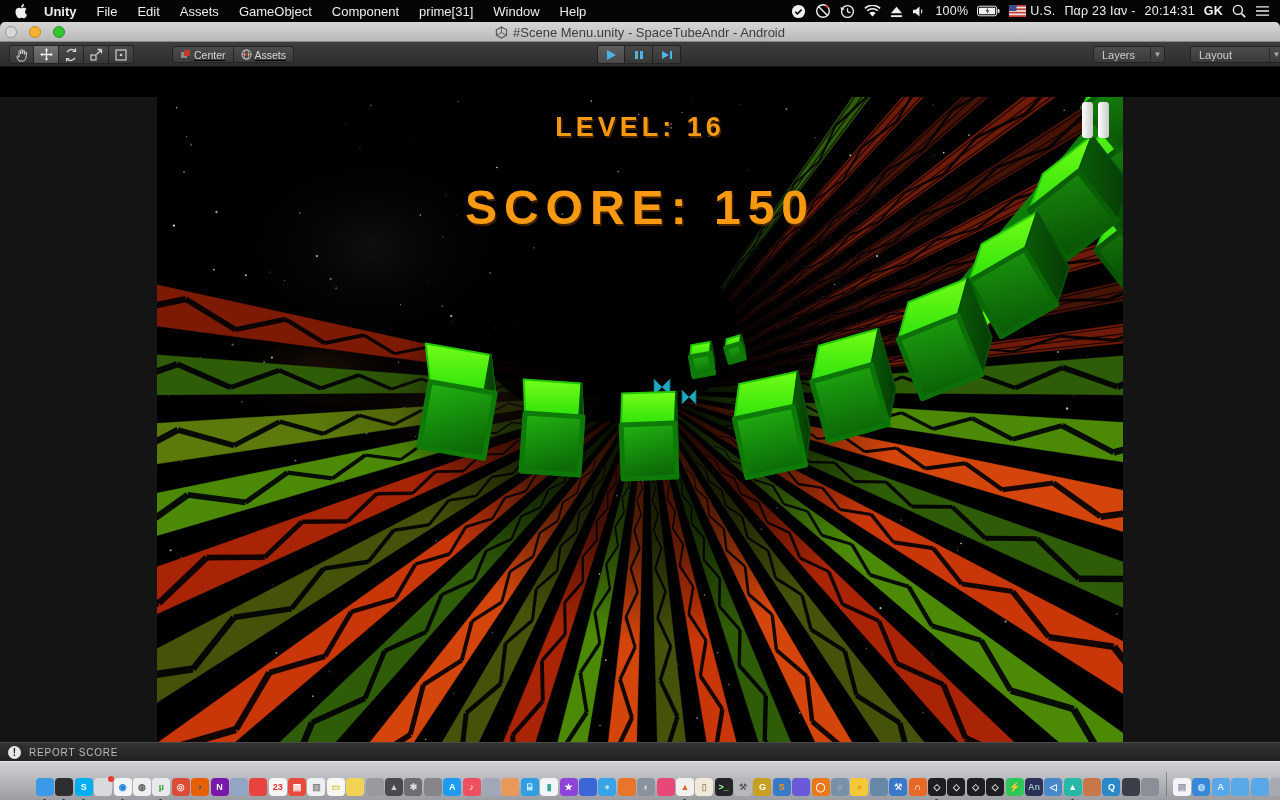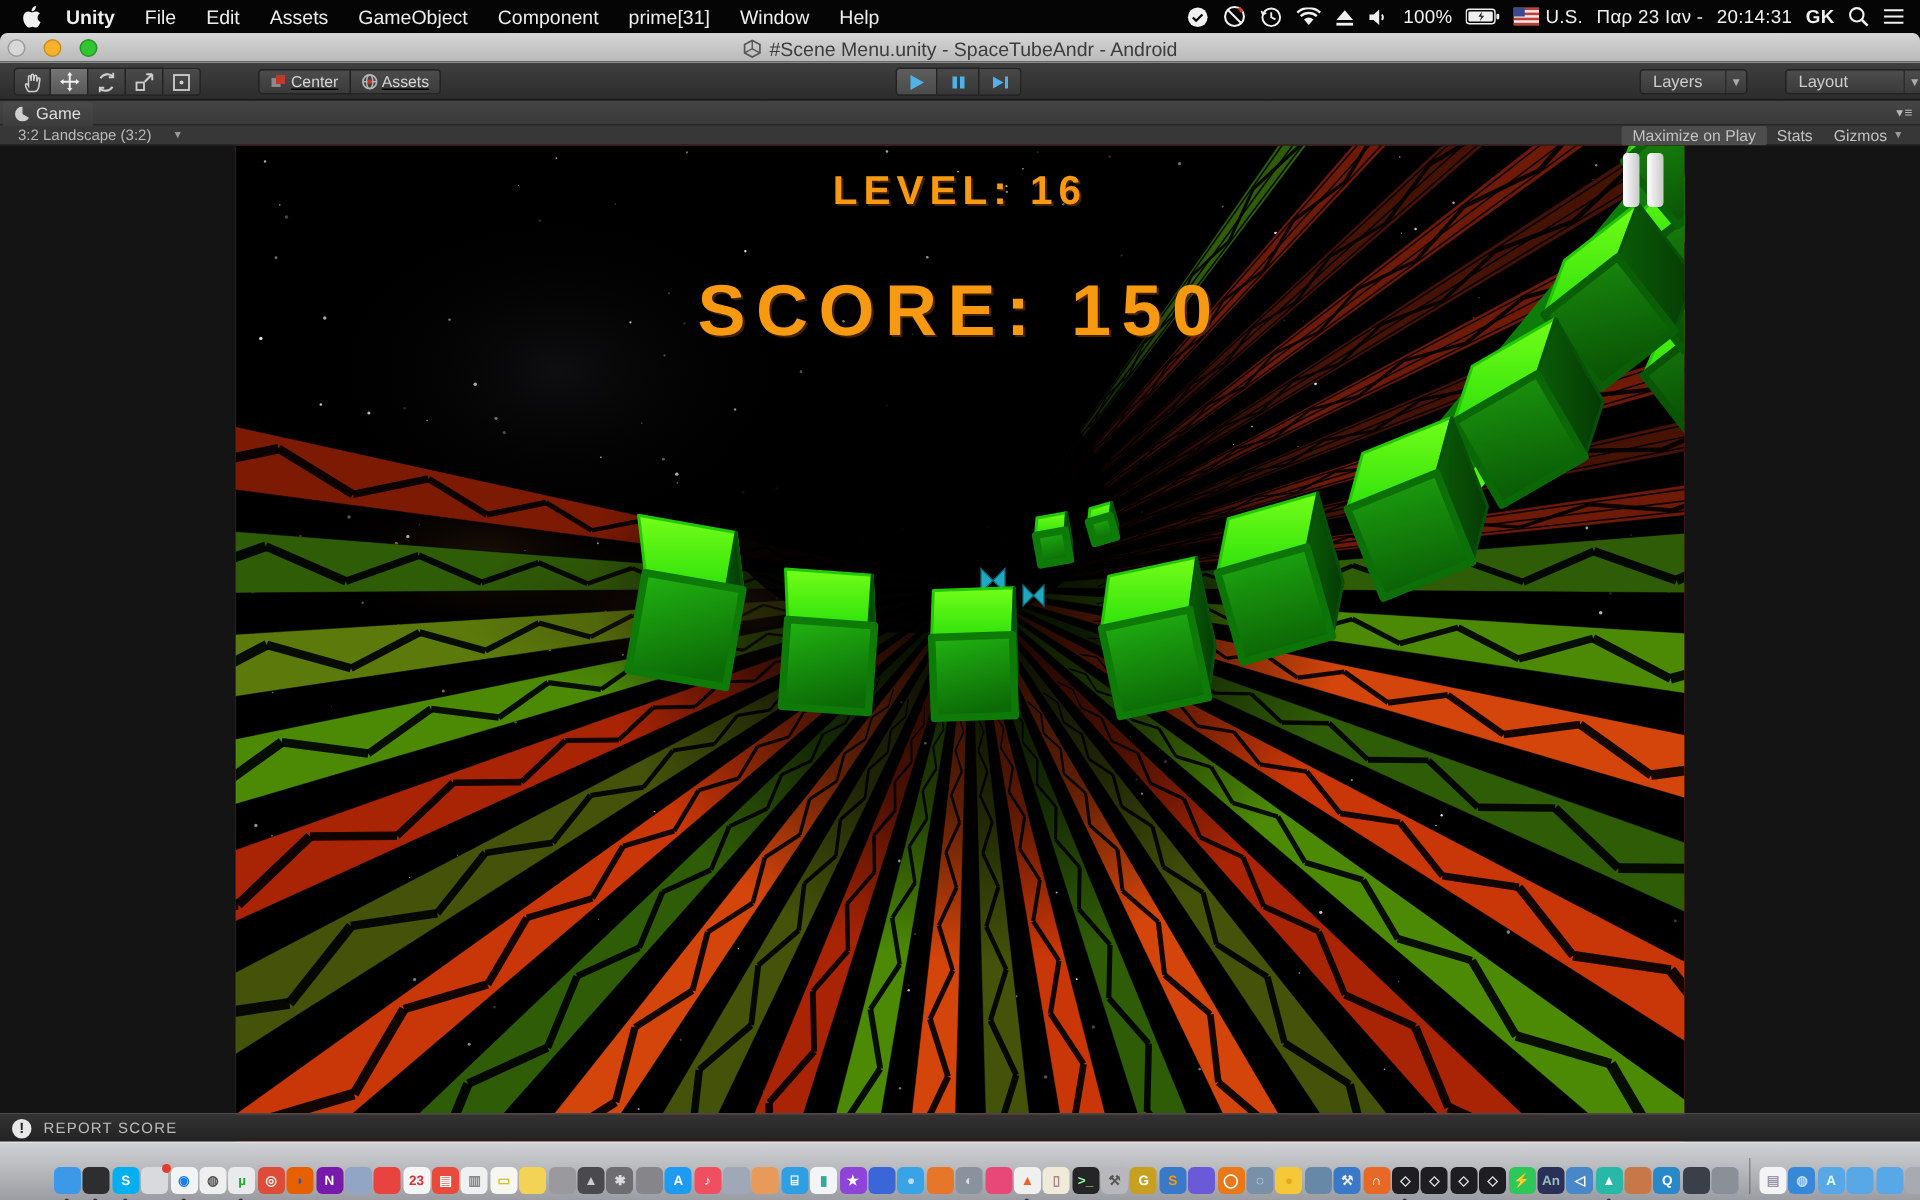--- a/index.html
+++ b/index.html
@@ -52,21 +52,21 @@
   .paneicon { position:absolute; right:4px; top:3px; color:#b8b8b8; font-size:9px; letter-spacing:1px; }
   .aspectbar { position:absolute; left:0; top:84px; width:1280px; height:13px; background:#373737; border-bottom:1px solid #282828; }
   .aspectdd { position:absolute; left:6px; top:0; height:13px; display:flex; align-items:center; gap:14px; color:#b9b9b9; font-size:10px; padding:0 6px; }
   .gvright { position:absolute; right:4px; top:0; height:13px; display:flex; align-items:center; color:#c2c2c2; font-size:10.5px; }
   .gvbtn { padding:0 7px; height:13px; display:flex; align-items:center; }
   .gvbtn.hl { background:#4d4d4d; border-radius:2px; }
   .gvbtn .ar { font-size:7px; color:#999; margin-left:4px; }
 
   
   .workarea { position:absolute; left:0; top:97px; width:1280px; height:645px; background:#141414; }
-  .gameview { position:absolute; left:157px; top:0; width:966px; height:676px; background:#7f1d1d; overflow:hidden; }
+  .gameview { position:absolute; left:157px; top:0; width:966px; height:676px; background:#404040; overflow:hidden; }
   .hud { position:absolute; left:0; right:0; text-align:center; color:#f79a11; font-weight:bold; font-family:"Liberation Sans",sans-serif; text-shadow:1.5px 1.5px 0 rgba(110,55,0,0.6); }
   .hud1 { top:15px; font-size:27px; letter-spacing:4px; }
   .hud2 { top:48px; font-size:27px; letter-spacing:4px; }
   .hud3 { top:83px; font-size:48px; letter-spacing:7px; }
   .pausebtn { position:absolute; left:925px; top:5px; width:34px; height:37px; display:flex; gap:5px; }
   .pausebtn span { width:11px; height:36px; background:linear-gradient(90deg,#ffffff,#c9c9c9); border-radius:3px; }
 
   
   .reportbar { position:absolute; left:0; top:742px; width:1280px; height:19px; background:linear-gradient(#333333,#222222); border-top:1px solid #4a4a4a; display:flex; align-items:center; }
   .ric { width:13px; height:13px; border-radius:50%; background:#e8e8e8; margin-left:8px; color:#222; font-size:10px; font-weight:bold; text-align:center; line-height:13px; }
@@ -244,47 +244,20 @@
     <div class="ddbtn" id="dd-layers">
         <span class="lab">Layers</span>
         <span class="arr">▼</span>
       </div>
     <div class="ddbtn" id="dd-layout">
         <span class="lab">Layout</span>
         <span class="arr">▼</span>
       </div>
   </div>
 
-  <div class="tabstrip">
-    <div class="gametab">
-      <svg width="10" height="10" viewBox="0 0 10 10">
-          <path d="M5 0 A5 5 0 1 0 5 10 A5 5 0 0 0 9.3 7.5 L5 5 Z" fill="#cfcfcf"></path>
-        </svg>
-      <span>Game</span>
-    </div>
-    <div class="paneicon">▾≡</div>
-  </div>
-  <div class="aspectbar">
-    <div class="aspectdd">
-      <span>3:2 Landscape (3:2)</span>
-      <span style="font-size:7px;color:#999">▼</span>
-    </div>
-    <div class="gvright">
-      <div class="gvbtn hl">
-          <span>Maximize on Play</span>
-        </div>
-      <div class="gvbtn">
-          <span>Stats</span>
-        </div>
-      <div class="gvbtn">
-          <span>Gizmos</span>
-          <span class="ar">▼</span>
-        </div>
-    </div>
-  </div>
 
   <div class="workarea">
     <div class="gameview">
       <div id="scene-holder"><svg width="966" height="645" viewBox="0 0 966 645">
             <defs>
               <radialGradient id="neb1">
                 <stop offset="0" stop-color="#3a3a42" stop-opacity="0.5"></stop>
                 <stop offset="1" stop-color="#000" stop-opacity="0"></stop>
               </radialGradient>
               <radialGradient id="neb2">

